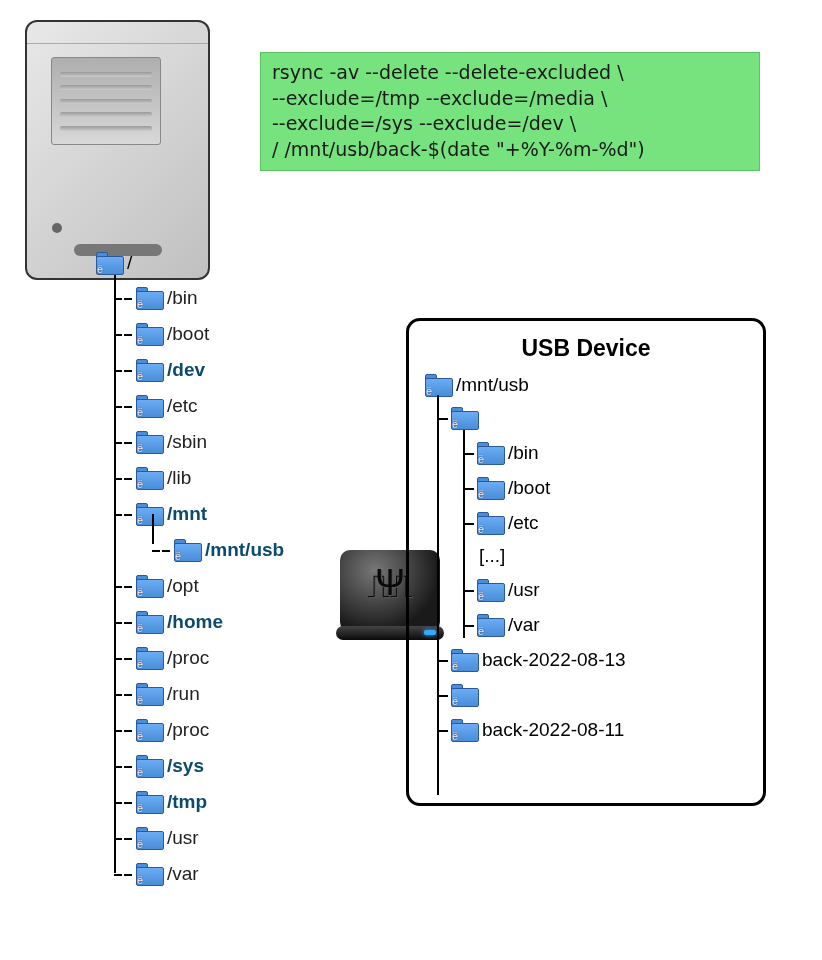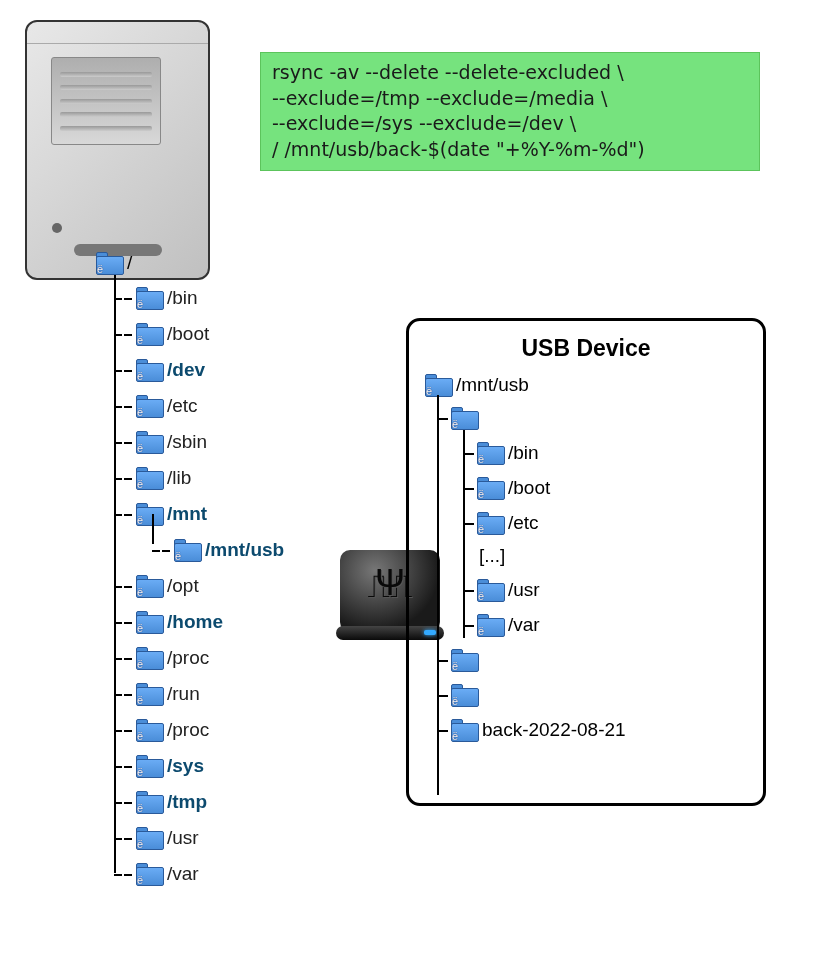--- a/index.html
+++ b/index.html
@@ -466,27 +466,28 @@
             <span class="folder">
               <span class="foot">ë</span>
             </span>
             <span>/var</span>
           </div>
         </div>
         <div class="usb-row">
           <span class="folder">
             <span class="foot">ë</span>
           </span>
+          <span>back-2022-08-13</span>
         </div>
         <div class="usb-row">
           <span class="folder">
             <span class="foot">ë</span>
           </span>
         </div>
         <div class="usb-row">
           <span class="folder">
             <span class="foot">ë</span>
           </span>
-          <span>back-2022-08-21</span>
+          <span>back-2022-08-11</span>
         </div>
       </div>
   </div>
 </div>
 
 </body></html>

